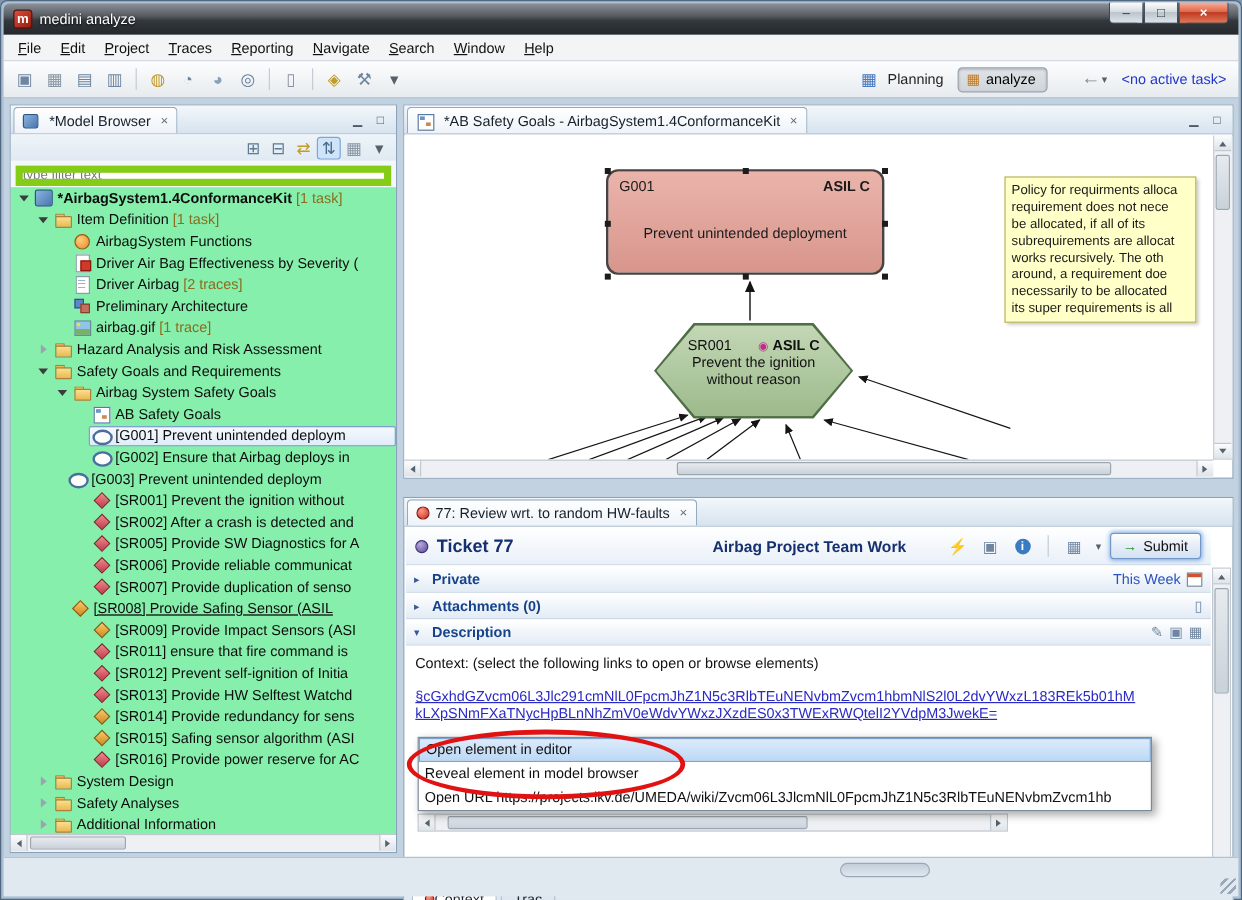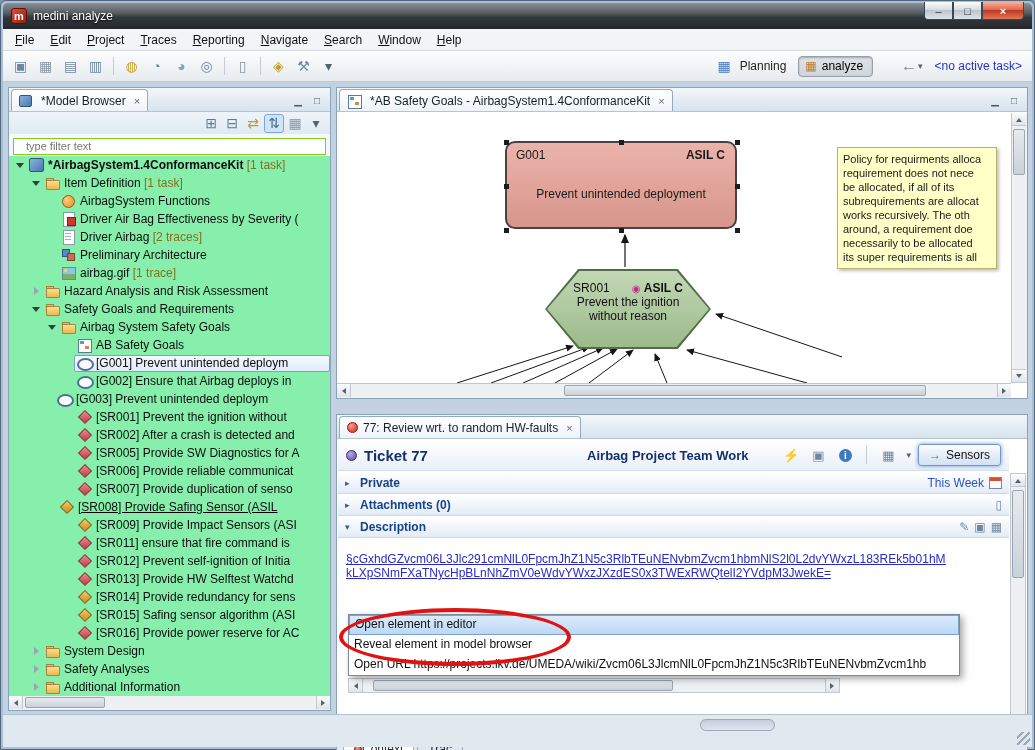--- a/index.html
+++ b/index.html
@@ -61,21 +61,21 @@
 .pbtn{font-size:10px;color:#4a5a6a;width:16px;height:14px;display:flex;align-items:center;justify-content:center;}
 
 
 #modelpane{left:5px;top:5px;width:323px;height:624px;background:#f4f8fb;}
 .viewtb{position:absolute;left:0;right:0;top:24px;height:22px;display:flex;align-items:center;
   justify-content:flex-end;gap:1px;padding-right:4px;background:linear-gradient(#eef4f9,#e0eaf2);}
 .vbtn{width:20px;height:19px;display:flex;align-items:center;justify-content:center;
   font-size:13px;color:#5d7globalThis;border:1px solid transparent;border-radius:3px;color:#5d7a96;}
 .vbtn.pressed{background:#cfe4f8;border:1px solid #7da7d9;}
 .filterrow{position:absolute;left:0;right:0;top:46px;height:22px;padding:2px 4px;background:#f4f8fb;}
-.filterrow input{width:100%;height:17px;border:1px solid #84cc16;font-size:11px;padding:0 12px;
+.filterrow input{width:100%;height:17px;border:6px solid #84cc16;font-size:11px;padding:0 0;
   color:#333;font-family:"Liberation Sans",sans-serif;}
 #tree{position:absolute;left:0;right:0;top:68px;bottom:15px;background:#86efac;overflow:hidden;}
 .trow{height:18px;display:flex;align-items:center;overflow:hidden;font-size:12px;}
 .tw{width:11px;height:14px;display:inline-block;position:relative;flex:none;}
 .tw.o::before{content:"";position:absolute;left:1px;top:5px;border:4px solid transparent;border-top:5px solid #3c3c3c;}
 .tw.c::before{content:"";position:absolute;left:3px;top:3px;border:4px solid transparent;border-left:5px solid #98a5b1;}
 .rc{display:inline-flex;align-items:center;height:17px;padding:0 2px;border:1px solid transparent;min-width:0;flex:1;}
 .trow.sel .rc{border:1px solid #7da2ce;border-radius:2px;background:linear-gradient(#f5f9fd,#dfecf9);}
 .tl{white-space:pre;color:#0d0d0d;}
 .tl.bold{font-weight:bold;}
@@ -653,21 +653,21 @@
           <span class="hbtn" style="color:#b8952a">⚡</span>
           <span class="hbtn" style="color:#6f86a0">▣</span>
           <span class="hbtn">
               <span class="info-ic"></span>
             </span>
           <span class="tsep"></span>
           <span class="hbtn" style="color:#6f86a0">▦</span>
           <span class="smallcaret">▾</span>
           <button class="submit">
             <span class="sarr">→</span>
-            <span>Sensors</span>
+            <span>Submit</span>
           </button>
         </div>
 
         <div class="secbar" style="top:33px">
           <span class="tri">▸</span>
           <span class="sectitle">Private</span>
           <span class="secright">
             <span class="weeklink">This Week</span>
             <span class="cal"></span>
           </span>
@@ -683,20 +683,21 @@
           <span class="tri">▾</span>
           <span class="sectitle">Description</span>
           <span class="secright">
             <span class="secic">✎</span>
             <span class="secic">▣</span>
             <span class="secic">▦</span>
           </span>
         </div>
 
         <div id="descarea">
+          <div class="ctxline">Context: (select the following links to open or browse elements)</div>
           <div class="linkline first">§cGxhdGZvcm06L3Jlc291cmNlL0FpcmJhZ1N5c3RlbTEuNENvbmZvcm1hbmNlS2l0L2dvYWxzL183REk5b01hMUV</div>
           <div class="linkline">kLXpSNmFXaTNycHpBLnNhZmV0eWdvYWxzJXzdES0x3TWExRWQtelI2YVdpM3JwekE=</div>
         </div>
 
         <div id="popup">
             <div class="pitem sel">Open element in editor</div>
             <div class="pitem">Reveal element in model browser</div>
             <div class="pitem">Open URL https://projects.ikv.de/UMEDA/wiki/Zvcm06L3JlcmNlL0FpcmJhZ1N5c3RlbTEuNENvbmZvcm1hb</div>
           </div>
         <div id="redellipse"></div>

